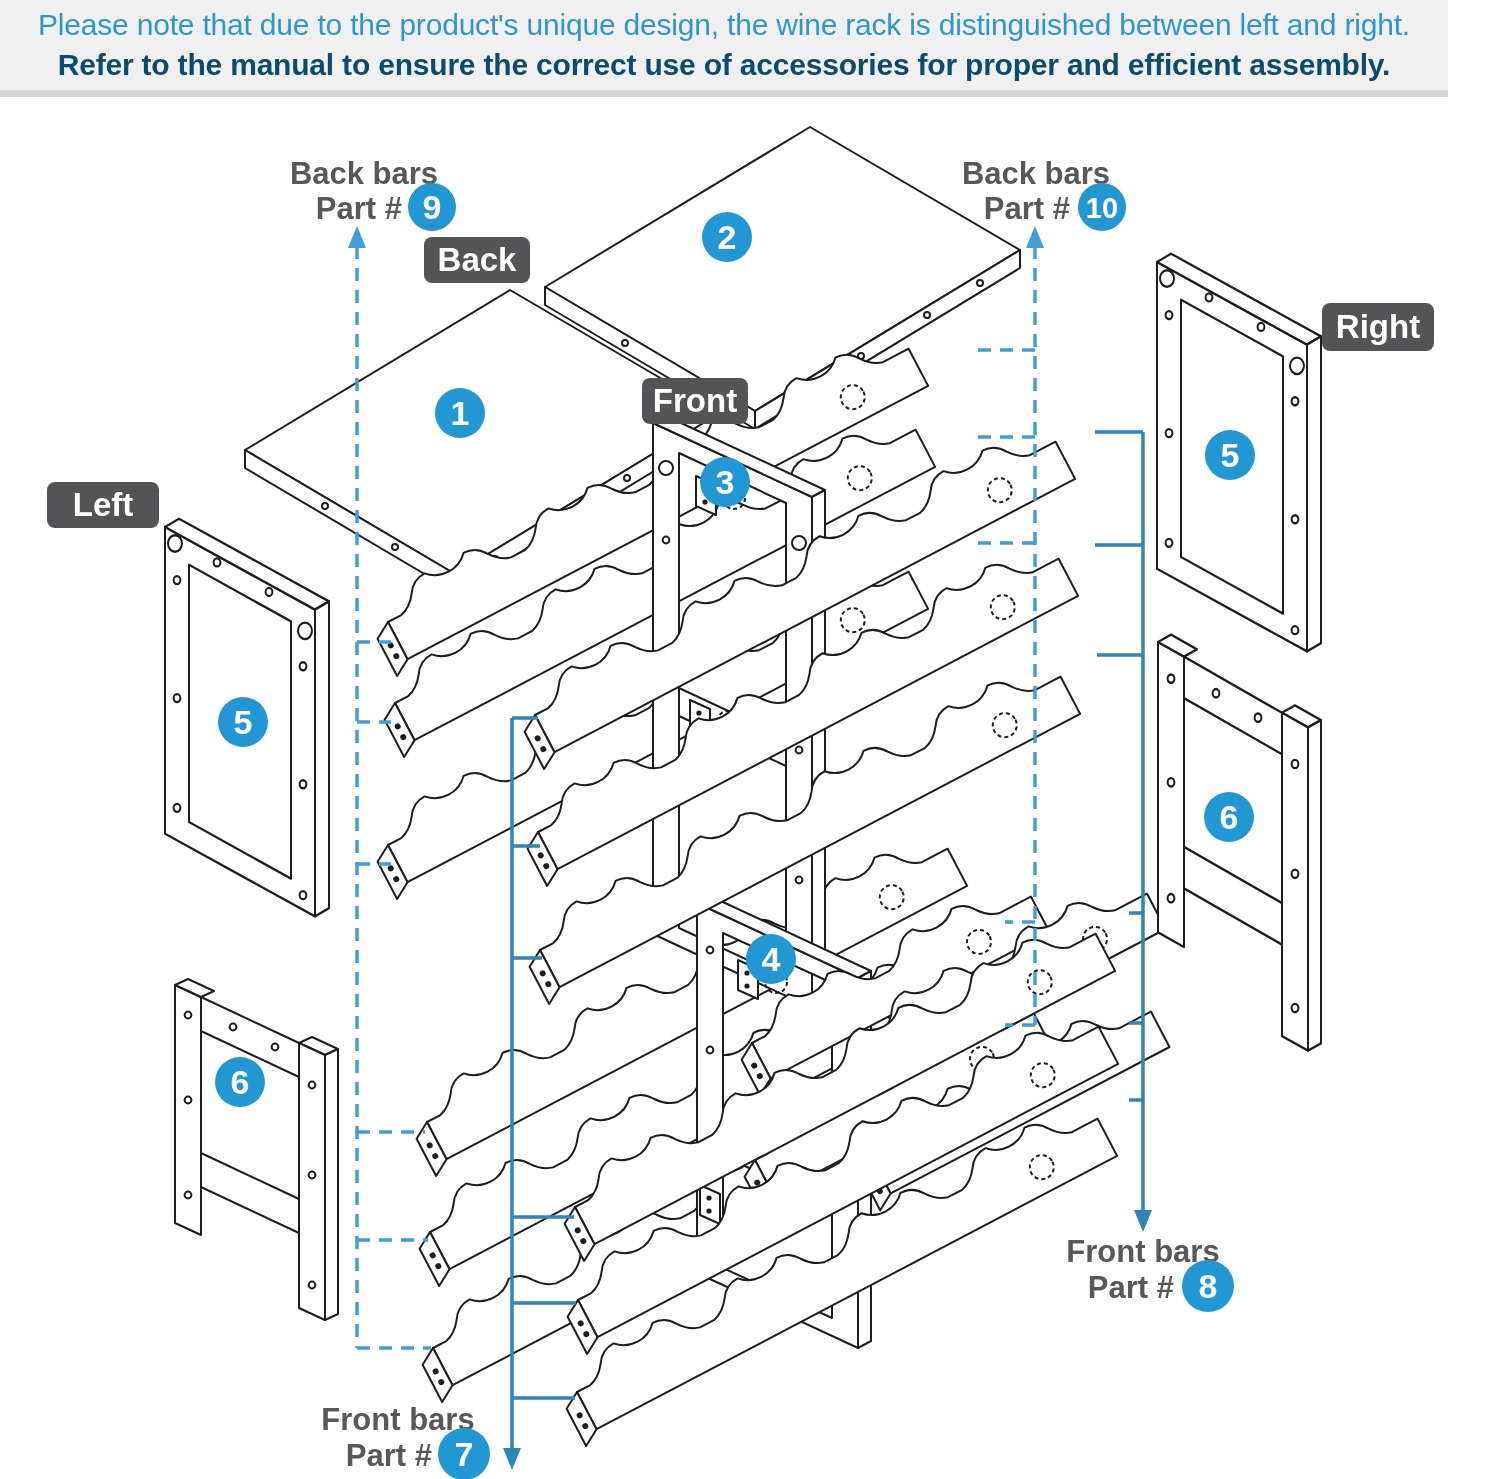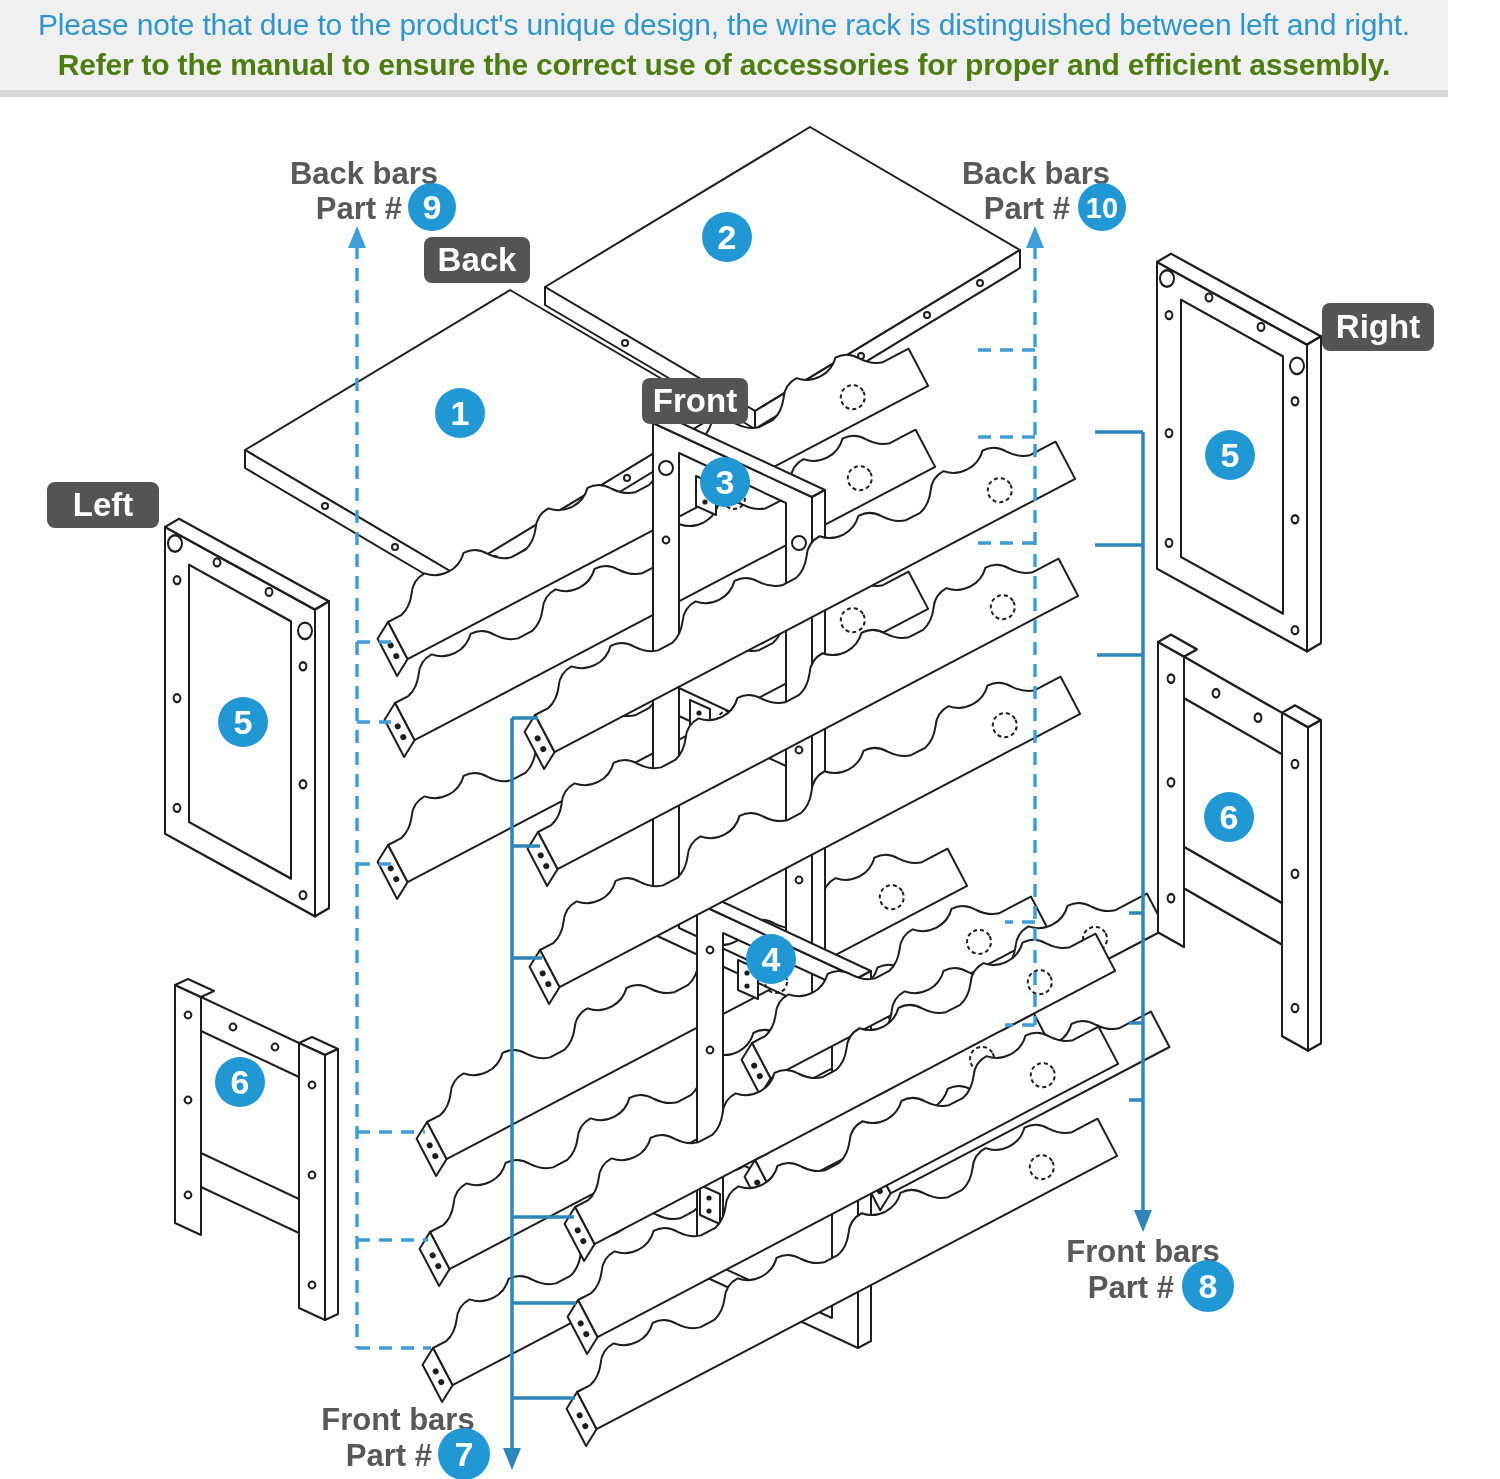--- a/index.html
+++ b/index.html
@@ -3,21 +3,21 @@
 <meta charset="utf-8">
 <style>
   html,body{margin:0;padding:0;background:#ffffff;}
   body{width:1500px;font-family:"Liberation Sans", sans-serif;}
   .banner{
     width:1448px;height:90px;background:#f0f0f1;
     border-bottom:7px solid #d6d6d8;
     display:flex;flex-direction:column;justify-content:center;align-items:center;
   }
   .banner .l1{color:#2e96cc;font-size:30px;font-weight:500;letter-spacing:-0.2px;line-height:40px;white-space:nowrap;}
-  .banner .l2{color:#4d7c0f;font-size:30px;font-weight:800;letter-spacing:-0.2px;line-height:40px;white-space:nowrap;}
+  .banner .l2{color:#0c4a6e;font-size:30px;font-weight:800;letter-spacing:-0.2px;line-height:40px;white-space:nowrap;}
   svg{display:block;}
   .ln{fill:#ffffff;stroke:#1d1d1f;stroke-width:2;stroke-linejoin:round;}
   .hole{fill:#ffffff;stroke:#1d1d1f;stroke-width:2;}
   .dot{fill:#1d1d1f;stroke:none;}
   .dhole{fill:none;stroke:#1d1d1f;stroke-width:2;stroke-dasharray:4 3;}
   .dash{fill:none;stroke:#3f9ed6;stroke-width:3.5;stroke-dasharray:13 9;}
   .solidc{fill:none;stroke:#2d86bb;stroke-width:3.5;}
   .ah-d{fill:#3f9ed6;stroke:none;}
   .ah-s{fill:#2d86bb;stroke:none;}
   .chip{fill:#545456;}

